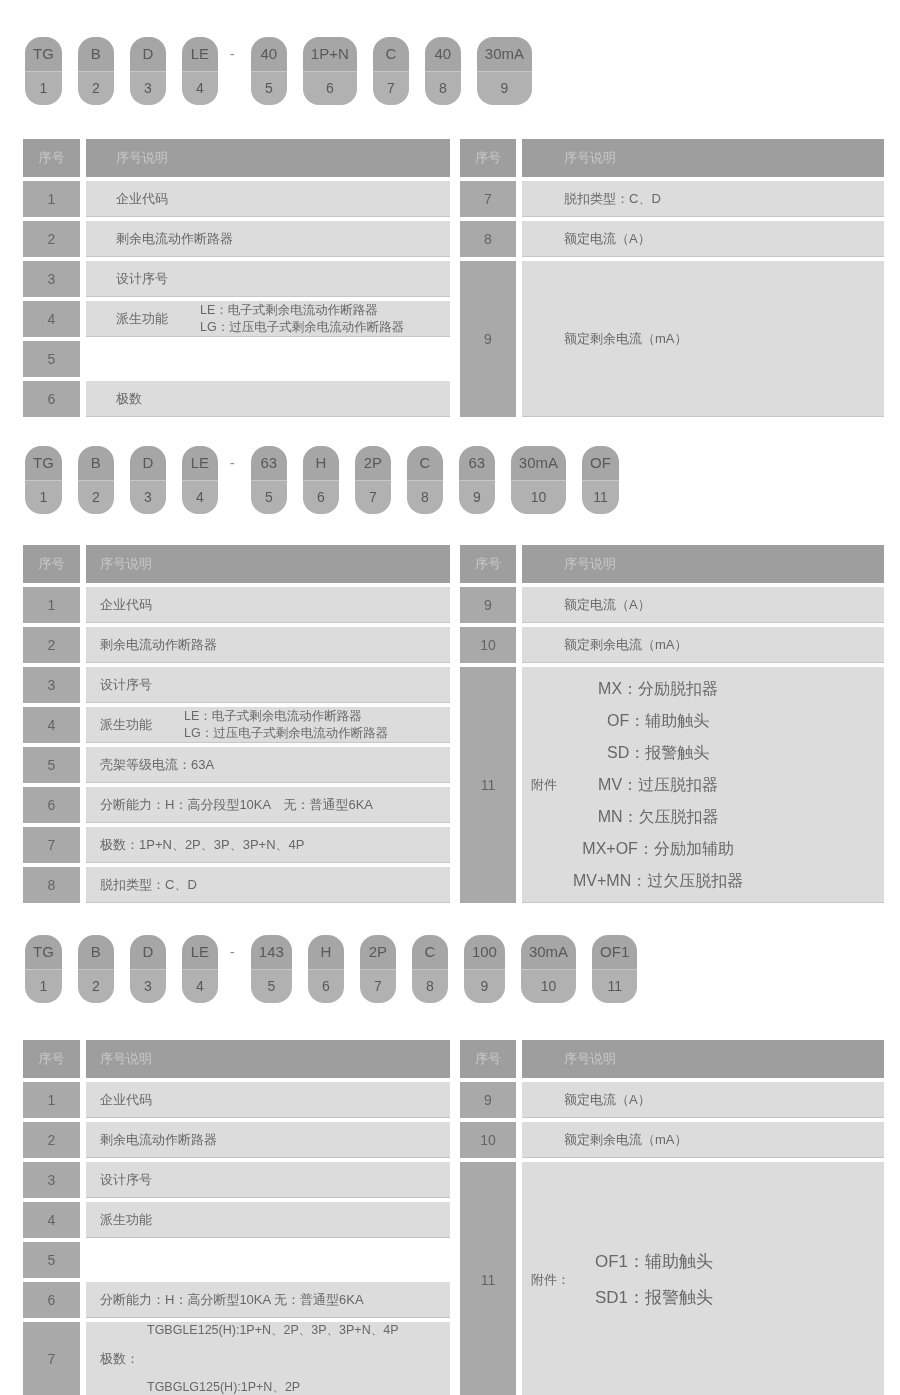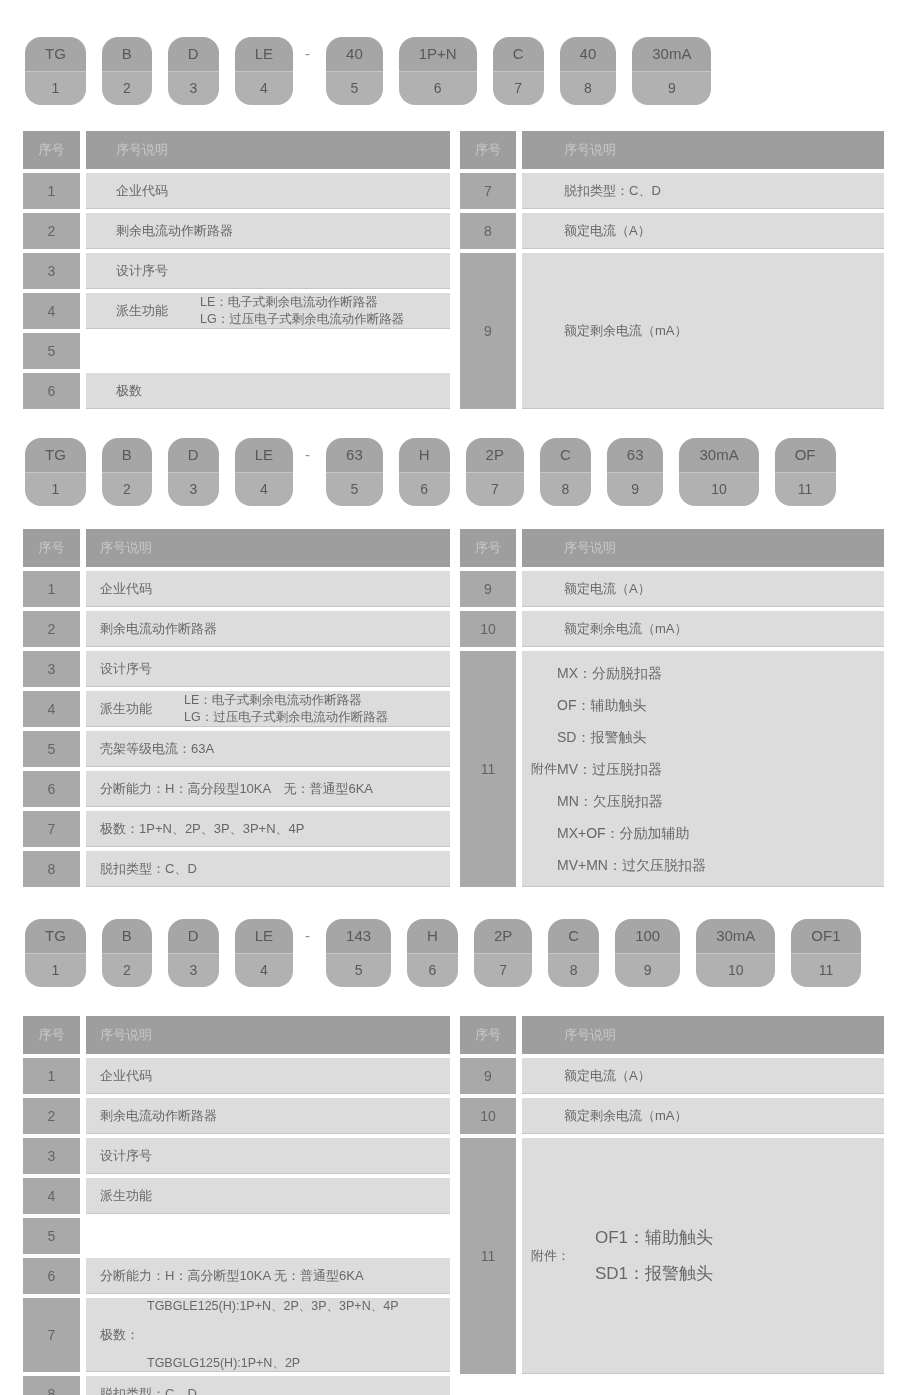--- a/index.html
+++ b/index.html
@@ -24,37 +24,37 @@
     overflow:hidden;
   }
   
   .badges{display:flex;align-items:flex-start;}
   .badge{
     min-width:36px;border-radius:16px;overflow:hidden;text-align:center;
     margin-right:16px;flex:none;
   }
   .b-top{
     background:var(--badge-top-bg);color:var(--badge-text);
-    height:34px;line-height:34px;font-size:15px;padding:0 20px;white-space:nowrap;
+    height:34px;line-height:34px;font-size:15px;padding:0 8px;white-space:nowrap;
   }
   .b-bot{
     background:var(--badge-bottom-bg);color:var(--badge-text);
     height:34px;line-height:33px;font-size:14px;padding:0 8px;
     border-top:1px solid var(--badge-divider);white-space:nowrap;
   }
   .dash{
     height:34px;line-height:34px;margin-right:16px;margin-left:-4px;
     color:var(--dash-text);font-size:15px;flex:none;
   }
   
   .tables{display:flex;margin-left:23px;align-items:flex-start;}
   .tbl-left{width:427px;}
   .tbl-right{width:424px;margin-left:10px;}
   .trow{display:flex;margin-top:4px;min-height:36px;}
-  .trow:first-child{margin-top:8px;}
+  .trow:first-child{margin-top:16px;}
   .tnum{
     width:57px;margin-right:6px;flex:none;
     background:var(--num-cell-bg);color:var(--num-cell-text);
     display:flex;align-items:center;justify-content:center;font-size:14px;
   }
   .tbl-right .tnum{width:56px;}
   .tdesc{
     flex:1;background:var(--desc-cell-bg);color:var(--desc-cell-text);
     display:flex;align-items:center;font-size:13px;min-height:36px;
     box-shadow:inset 0 -1px 0 #c6c6c6;
@@ -67,21 +67,21 @@
   .t-pad42 .tdesc{padding-left:42px;}
   .tdesc.pl9{padding-left:9px;}
   .tall1{height:156px;}
   .tall2{height:236px;}
   
   .rlabel{flex:none;white-space:nowrap;}
   .rlines{display:flex;flex-direction:column;}
   .rlines .sline{white-space:nowrap;}
   .rlines.duo{margin-left:32px;font-size:12.5px;line-height:17px;}
   .rlines.duo.ml8{margin-left:8px;gap:40px;}
-  .rlines.list7{line-height:32px;font-size:14px;}
+  .rlines.list7{margin-left:16px;line-height:32px;font-size:16px;text-align:center;}
   .rlines.list2{margin-left:25px;line-height:36px;font-size:17px;}
   
   #sec1 .badges{margin:37px 0 0 25px;}
   #sec1 .tables{margin-top:18px;}
   #sec2 .badges{margin:29px 0 0 25px;}
   #sec2 .tables{margin-top:15px;}
   #sec3 .badges{margin:32px 0 0 25px;}
   #sec3 .tables{margin-top:21px;}
 </style>
 </head>

